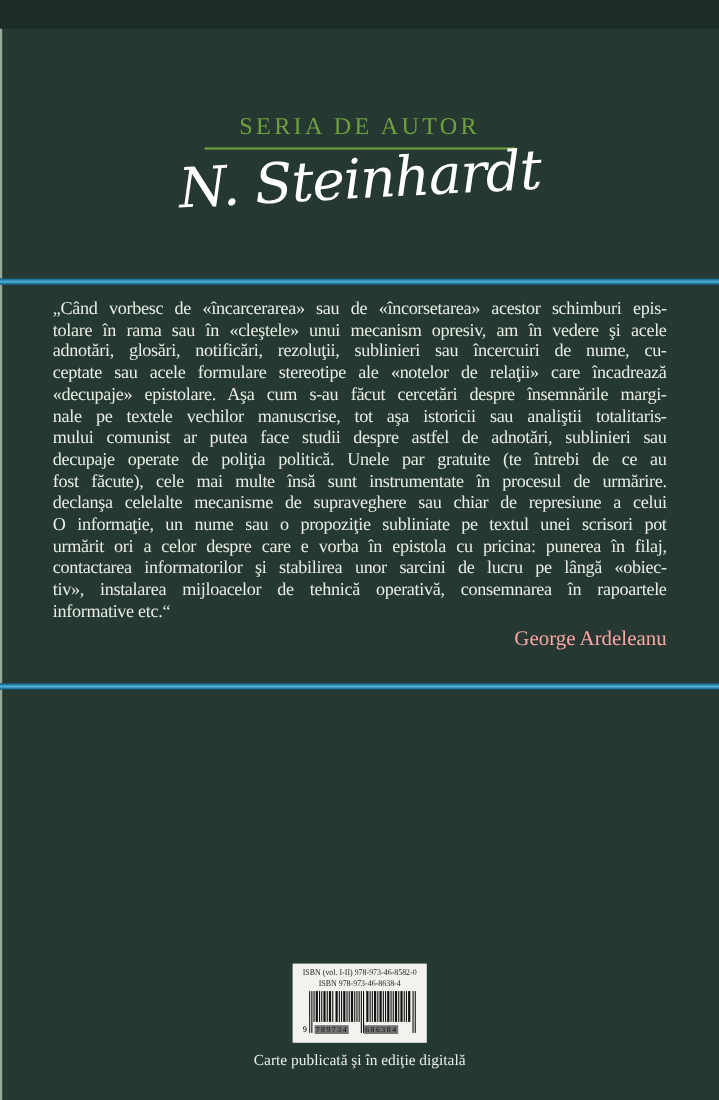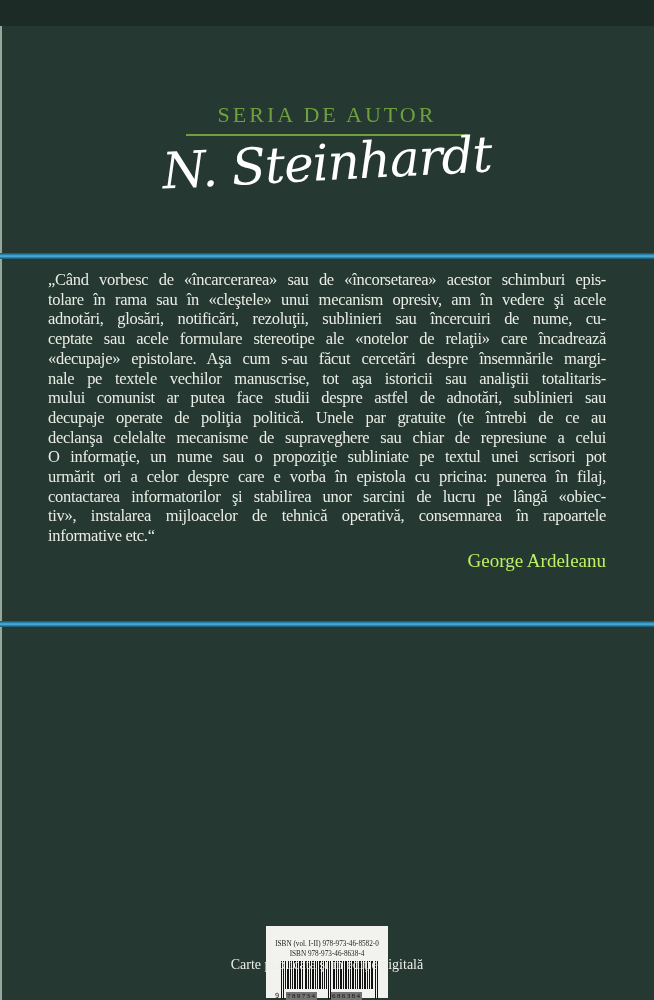--- a/index.html
+++ b/index.html
@@ -52,28 +52,28 @@
     letter-spacing:-0.3px;
     text-align:justify;
     text-align-last:justify;
     white-space:normal;
   }
   .qlast{text-align-last:left;}
   .attribution{
     margin-top:4px;
     text-align:right;
     font-size:19px;
-    color:#bef264;
+    color:#fca5a5;
   }
 
   .isbn-box{
-    position:absolute;top:900px;left:266px;width:122px;height:72px;
+    position:absolute;top:850px;left:266px;width:122px;height:72px;
     background:#f2f2ee;
     box-sizing:border-box;
-    padding-top:13px;
+    padding-top:3px;
   }
   .isbn-lines{transform:scaleX(0.9);transform-origin:50% 0;}
   .isbn-line{
     text-align:center;
     font-size:8px;line-height:9.5px;
     color:#1b1b1b;
     white-space:nowrap;
   }
   .ean{position:relative;width:104px;height:40px;margin:3px auto 0 auto;}
   .ean svg{position:absolute;right:0;top:0;}
@@ -113,20 +113,21 @@
 
   <div class="quote">
     <div class="qline">„Când vorbesc de «încarcerarea» sau de «încorsetarea» acestor schimburi epis-</div>
     <div class="qline">tolare în rama sau în «cleştele» unui mecanism opresiv, am în vedere şi acele</div>
     <div class="qline">adnotări, glosări, notificări, rezoluţii, sublinieri sau încercuiri de nume, cu-</div>
     <div class="qline">ceptate sau acele formulare stereotipe ale «notelor de relaţii» care încadrează</div>
     <div class="qline">«decupaje» epistolare. Aşa cum s-au făcut cercetări despre însemnările margi-</div>
     <div class="qline">nale pe textele vechilor manuscrise, tot aşa istoricii sau analiştii totalitaris-</div>
     <div class="qline">mului comunist ar putea face studii despre astfel de adnotări, sublinieri sau</div>
     <div class="qline">decupaje operate de poliţia politică. Unele par gratuite (te întrebi de ce au</div>
+    <div class="qline">fost făcute), cele mai multe însă sunt instrumentate în procesul de urmărire.</div>
     <div class="qline">declanşa celelalte mecanisme de supraveghere sau chiar de represiune a celui</div>
     <div class="qline">O informaţie, un nume sau o propoziţie subliniate pe textul unei scrisori pot</div>
     <div class="qline">urmărit ori a celor despre care e vorba în epistola cu pricina: punerea în filaj,</div>
     <div class="qline">contactarea informatorilor şi stabilirea unor sarcini de lucru pe lângă «obiec-</div>
     <div class="qline">tiv», instalarea mijloacelor de tehnică operativă, consemnarea în rapoartele</div>
     <div class="qline qlast">informative etc.“</div>
     <div class="attribution">George Ardeleanu</div>
   </div>
 
   <div class="divider divider-bottom"></div>

